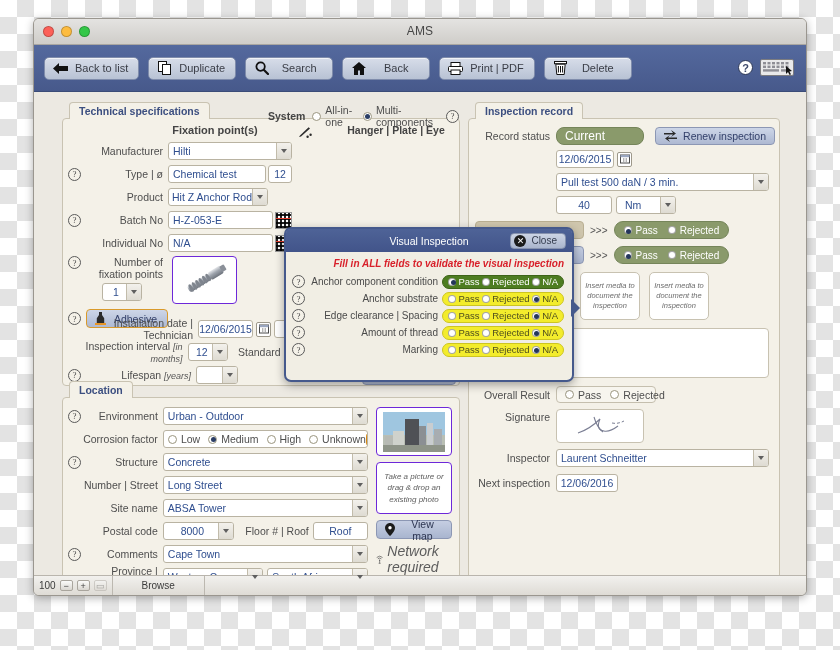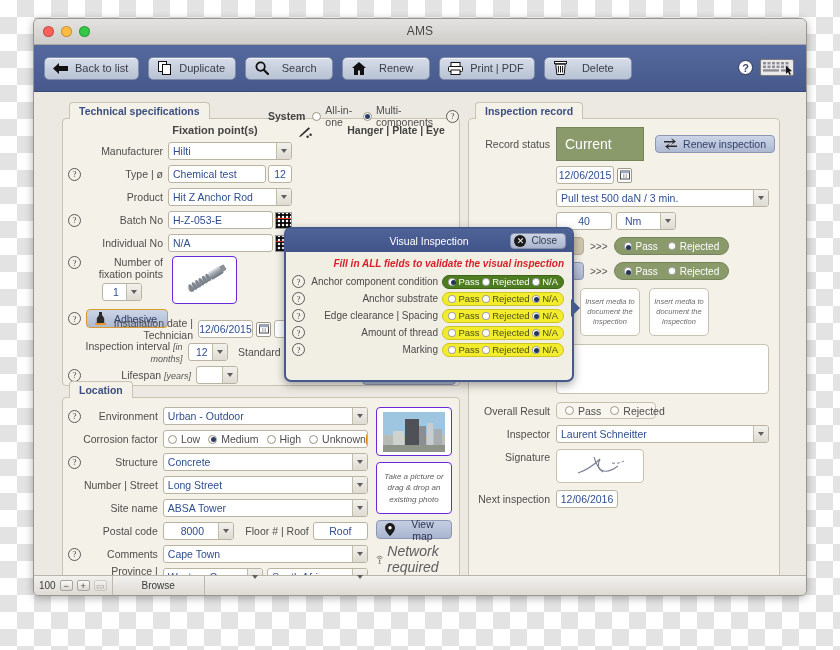--- a/index.html
+++ b/index.html
@@ -167,22 +167,22 @@
   .dotr{ width:8px;height:8px;border-radius:50%;background:#fff;border:1px solid rgba(0,0,0,.35);
          display:inline-block;position:relative;flex:0 0 8px;}
   .dotr.on:after{content:"";position:absolute;left:1.5px;top:1.5px;width:5px;height:5px;border-radius:50%;background:#24365c;}
   #modalTail{
     position:absolute; right:-8px; top:70px; width:0;height:0;
     border-top:9px solid transparent; border-bottom:9px solid transparent;
     border-left:9px solid #45598c;
   }
 
   
-  .statusPill{ height:17px;background:#8a9a6b;border:1px solid #75855a;border-radius:0;
-               color:#fff;font-size:14px;display:flex;align-items:center;padding:16px 8px;}
+  .statusPill{ height:17px;background:#8a9a6b;border:1px solid #75855a;border-radius:8px;
+               color:#fff;font-size:12px;display:flex;align-items:center;padding:8px 8px;}
   .renewBtn{ height:18px;background:linear-gradient(#cdd6e8,#aeb9d2);border:1px solid #8c97b4;
              border-radius:4px;display:flex;align-items:center;gap:6px;padding:0 8px;
              font-size:10.5px;color:#33406a;cursor:pointer;}
   .greenbar{ height:18px;background:#8a9a6b;border:1px solid #75855a;border-radius:9px;color:#fff;
              font-size:10px;display:flex;align-items:center;gap:10px;padding:0 9px;cursor:pointer;}
   .tanbar{ height:18px;background:#cfc6ad;border:1px solid #b9af93;border-radius:4px;}
   .pulltest{ height:18px;background:linear-gradient(#c5cee2,#a9b5cf);border:1px solid #8c97b4;
              border-radius:4px;display:flex;align-items:center;padding:0 8px;font-size:10.5px;
              color:#33406a;cursor:pointer;}
   .mediaBox{ width:60px;height:48px;background:#fff;border:1px solid #c8c2b1;border-radius:5px;
@@ -251,21 +251,21 @@
           </svg>
       </span>
       <span class="lbl">Search</span>
     </div>
     <div class="tbtn">
       <span class="ico">
         <svg width="14" height="13" viewBox="0 0 14 13">
             <path d="M7 0 0 6h2v7h4V8.5h2V13h4V6h2z" fill="#111"></path>
           </svg>
       </span>
-      <span class="lbl">Renew</span>
+      <span class="lbl">Back</span>
     </div>
     <div class="tbtn">
       <span class="ico">
         <svg width="15" height="13" viewBox="0 0 15 13">
             <rect x="3" y="0.5" width="9" height="4" fill="#fff" stroke="#111"></rect>
             <rect x="0.5" y="4.5" width="14" height="5" rx="1" fill="#fff" stroke="#111"></rect>
             <rect x="3" y="8" width="9" height="4.5" fill="#fff" stroke="#111"></rect>
           </svg>
       </span>
       <span class="lbl">Print | PDF</span>
@@ -354,21 +354,21 @@
           <span class="helpq">?</span>
           <span class="lab" style="width:82px;margin-right:5px;">Type | ø</span>
           <span class="fld" style="width:98px;">
               <span>Chemical test</span>
             </span>
           <span class="fld center" style="width:24px;margin-left:2px;">12</span>
         </div>
         <div class="row">
           <span class="helpq" style="visibility:hidden">?</span>
           <span class="lab" style="width:82px;margin-right:5px;">Product</span>
-          <span class="fld sel" style="width:124px;">
+          <span class="fld sel" style="width:100px;justify-content:center;">
               <span>Hit Z Anchor Rod</span>
               <i class="car"></i>
             </span>
         </div>
         <div class="row">
           <span class="helpq">?</span>
           <span class="lab" style="width:82px;margin-right:5px;">Batch No</span>
           <span class="fld" style="width:105px;">
               <span>H-Z-053-E</span>
             </span>
@@ -708,39 +708,39 @@
                 <span class="radio"></span>
                 <span>Pass</span>
               </span>
             <span style="display:flex;align-items:center;gap:4px;">
                 <span class="radio"></span>
                 <span>Rejected</span>
               </span>
           </span>
         </div>
 
-        <div style="display:flex;align-items:center;margin-top:6px;">
-          <span class="lab" style="width:75px;margin-right:6px;">Inspector</span>
-          <span class="fld sel" style="width:213px;">
-              <span>Laurent Schneitter</span>
-              <i class="car"></i>
-            </span>
-        </div>
-
         <div style="display:flex;align-items:flex-start;margin-top:6px;">
           <span class="lab" style="width:75px;margin-right:6px;padding-top:2px;">Signature</span>
           <span class="sigBox">
             <svg width="60" height="24" viewBox="0 0 60 24">
               <path d="M8 19c9-3 16-8 22-14-3 7-2 11 4 12 5 1 10-2 14-5" fill="none" stroke="#7b7f94" stroke-width="1.1"></path>
               <path d="M24 3c2 7 5 12 9 15" fill="none" stroke="#7b7f94" stroke-width="1.1"></path>
               <path d="M42 9c4 1 8 0 12-2" fill="none" stroke="#7b7f94" stroke-width="1" stroke-dasharray="3 2"></path>
             </svg>
           </span>
         </div>
 
+        <div style="display:flex;align-items:center;margin-top:6px;">
+          <span class="lab" style="width:75px;margin-right:6px;">Inspector</span>
+          <span class="fld sel" style="width:213px;">
+              <span>Laurent Schneitter</span>
+              <i class="car"></i>
+            </span>
+        </div>
+
         <div style="display:flex;align-items:center;margin-top:7px;">
           <span class="lab" style="width:75px;margin-right:6px;">Next inspection</span>
           <span class="fld center" style="width:62px;">12/06/2016</span>
         </div>
       </div>
     </div>
 
     <div class="logo" style="position:absolute;left:618px;top:499px;">
       
       

